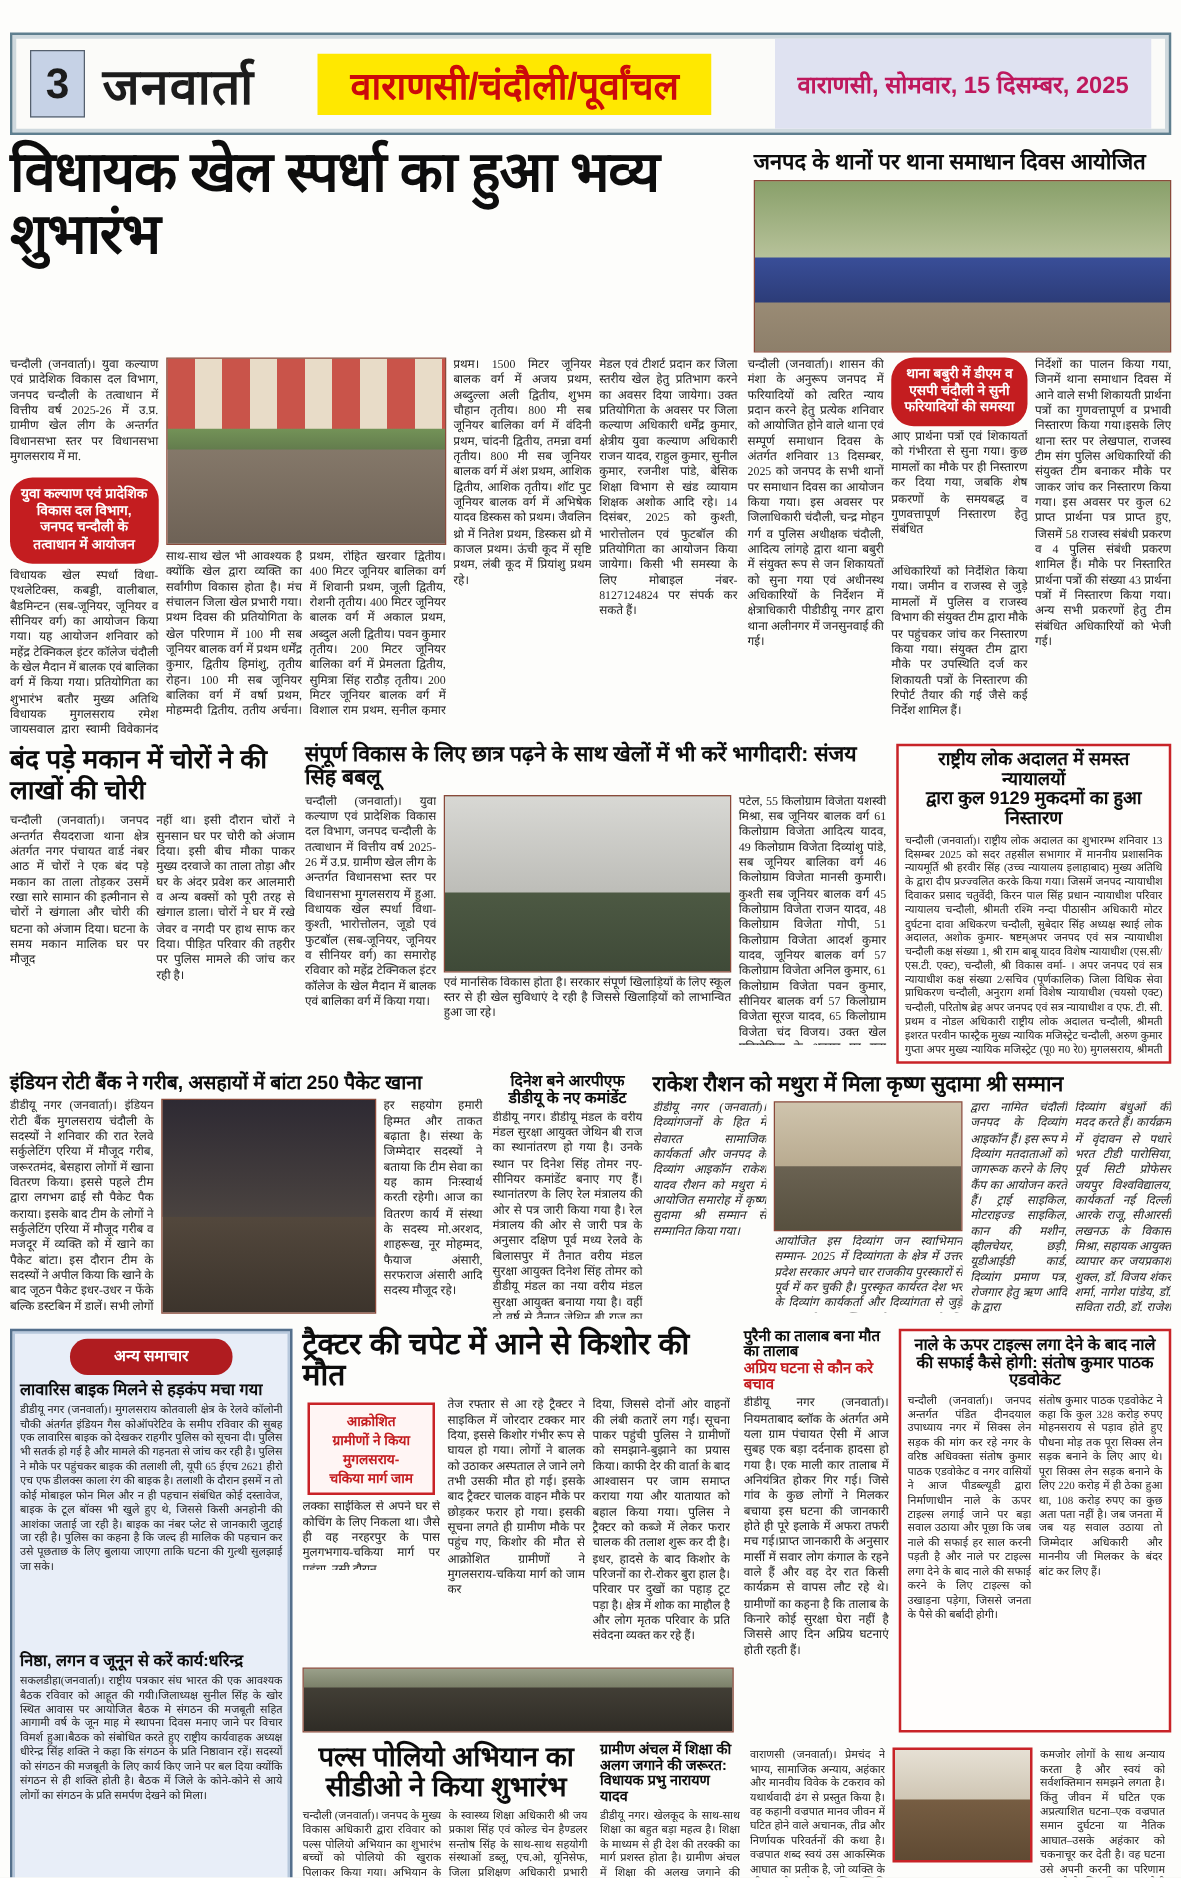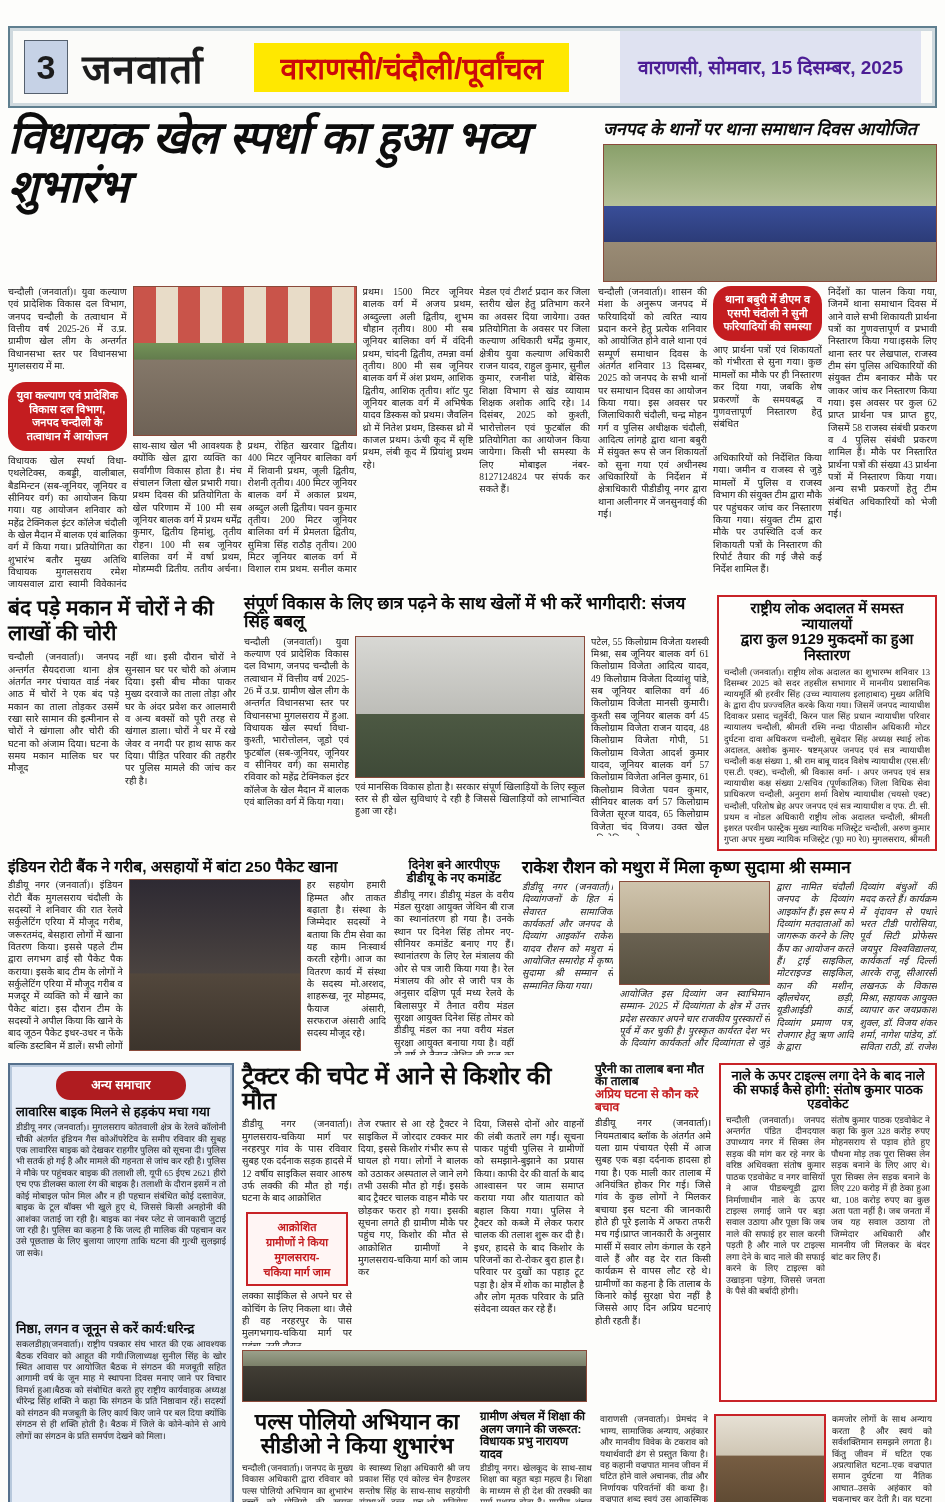--- a/index.html
+++ b/index.html
@@ -5,21 +5,21 @@
   * { margin:0; padding:0; box-sizing:border-box; }
   html,body { width:945px; background:#f6f6f2; }
   body { font-family:"Liberation Serif", serif; color:#1c1c1c; }
   .page { width:945px; height:1502px; background:#fdfdfb; padding:26px 8px 0 8px; overflow:hidden; position:relative; }
 
   
   .masthead { border:2px solid #5f7f8f; box-shadow:0 0 0 3px #cfd9de inset; background:#fbfbf9; height:82px; display:flex; align-items:center; padding:0 14px; gap:14px; }
   .pagenum { background:#c6d2e6; border:1px solid #55606e; width:44px; height:54px; display:flex; align-items:center; justify-content:center; font-size:34px; font-weight:bold; font-family:"Liberation Sans",sans-serif; }
   .mast-title { font-size:40px; font-weight:bold; letter-spacing:1px; font-family:"Liberation Sans",sans-serif; }
   .section-band { background:#ffe800; color:#cc0a0a; font-weight:bold; font-size:30px; padding:4px 26px; margin-left:auto; font-family:"Liberation Sans",sans-serif; }
-  .date-band { background:#dfe2f1; color:#4c1d95; font-weight:bold; font-size:19px; padding:23px 18px; margin-left:auto; font-family:"Liberation Sans",sans-serif; }
+  .date-band { background:#dfe2f1; color:#be185d; font-weight:bold; font-size:19px; padding:23px 18px; margin-left:auto; font-family:"Liberation Sans",sans-serif; }
 
   
   .hl { font-family:"Liberation Sans",sans-serif; font-weight:bold; color:#0d0d0d; line-height:1.08; }
   .bt { font-size:9.5px; line-height:1.3; text-align:justify; color:#222; overflow:hidden; }
   .cols { display:flex; gap:6px; }
   .photo { border:1px solid #8a4a3a; flex:none; }
   .redpill { background:#c41d20; color:#fff; font-family:"Liberation Sans",sans-serif; font-weight:bold; text-align:center; border-radius:18px; padding:7px 8px; line-height:1.25; }
   .redframe { border:2px solid #c82327; }
 
   
@@ -52,21 +52,21 @@
 
 <div class="page">
 
   <div class="masthead">
     <div class="pagenum">3</div>
     <div class="mast-title">जनवार्ता</div>
     <div class="section-band">वाराणसी/चंदौली/पूर्वांचल</div>
     <div class="date-band">वाराणसी, सोमवार, 15 दिसम्बर, 2025</div>
   </div>
 
-  <div style="display:flex; gap:18px; margin-top:6px;font-style:italic;">
+  <div style="display:flex; gap:18px; margin-top:6px;">
     <div class="hl" style="width:582px; font-size:45px; letter-spacing:-1px;">विधायक खेल स्पर्धा का हुआ भव्य शुभारंभ</div>
     <div style="width:337px;">
       <div class="hl" style="font-size:17.5px; padding-top:6px;">जनपद के थानों पर थाना समाधान दिवस आयोजित</div>
       <div class="photo ph-thana" style="width:100%; height:138px; margin-top:5px;"></div>
     </div>
   </div>
 
   <div style="display:flex; gap:8px; margin-top:4px;">
 
     <div style="width:582px; display:flex; gap:6px;">
@@ -162,21 +162,20 @@
       <div class="bt" style="font-size:8.8px; height:160px; margin-top:3px;">सकलडीहा(जनवार्ता)। राष्ट्रीय पत्रकार संघ भारत की एक आवश्यक बैठक रविवार को आहूत की गयी।जिलाध्यक्ष सुनील सिंह के खोर स्थित आवास पर आयोजित बैठक मे संगठन की मजबूती सहित आगामी वर्ष के जून माह मे स्थापना दिवस मनाए जाने पर विचार विमर्श हुआ।बैठक को संबोधित करते हुए राष्ट्रीय कार्यवाहक अध्यक्ष धीरेन्द्र सिंह शक्ति ने कहा कि संगठन के प्रति निष्ठावान रहें। सदस्यों को संगठन की मजबूती के लिए कार्य किए जाने पर बल दिया क्योंकि संगठन से ही शक्ति होती है। बैठक में जिले के कोने-कोने से आये लोगों का संगठन के प्रति समर्पण देखने को मिला।</div>
     </div>
 
     <div style="width:695px;">
 
       <div style="display:flex; gap:8px;">
         <div style="width:345px;">
           <div class="hl" style="font-size:24px;">ट्रैक्टर की चपेट में आने से किशोर की मौत</div>
           <div class="cols" style="margin-top:4px;">
             <div style="width:110px;">
-              <div class="bt" style="height:90px;">डीडीयू नगर (जनवार्ता)। मुगलसराय-चकिया मार्ग पर नरहरपुर गांव के पास रविवार सुबह एक दर्दनाक सड़क हादसे में 12 वर्षीय साइकिल सवार आरुष उर्फ लक्की की मौत हो गई। घटना के बाद आक्रोशित</div>
               <div class="redframe" style="color:#c41d20; font-family:'Liberation Sans',sans-serif; font-weight:bold; font-size:11px; text-align:center; padding:5px 14px; margin:4px 4px; background:#fff5f4;">आक्रोशित ग्रामीणों ने किया मुगलसराय-चकिया मार्ग जाम</div>
               <div class="bt" style="height:56px;">लक्का साईकिल से अपने घर से कोचिंग के लिए निकला था। जैसे ही वह नरहरपुर के पास मुलगभगाय-चकिया मार्ग पर पहुंचा, उसी दौरान</div>
             </div>
             <div class="bt" style="width:110px; height:212px;">तेज रफ्तार से आ रहे ट्रैक्टर ने साइकिल में जोरदार टक्कर मार दिया, इससे किशोर गंभीर रूप से घायल हो गया। लोगों ने बालक को उठाकर अस्पताल ले जाने लगे तभी उसकी मौत हो गई। इसके बाद ट्रैक्टर चालक वाहन मौके पर छोड़कर फरार हो गया। इसकी सूचना लगते ही ग्रामीण मौके पर पहुंच गए, किशोर की मौत से आक्रोशित ग्रामीणों ने मुगलसराय-चकिया मार्ग को जाम कर</div>
             <div class="bt" style="width:110px; height:212px;">दिया, जिससे दोनों ओर वाहनों की लंबी कतारें लग गईं। सूचना पाकर पहुंची पुलिस ने ग्रामीणों को समझाने-बुझाने का प्रयास किया। काफी देर की वार्ता के बाद आश्वासन पर जाम समाप्त कराया गया और यातायात को बहाल किया गया। पुलिस ने ट्रैक्टर को कब्जे में लेकर फरार चालक की तलाश शुरू कर दी है। इधर, हादसे के बाद किशोर के परिजनों का रो-रोकर बुरा हाल है। परिवार पर दुखों का पहाड़ टूट पड़ा है। क्षेत्र में शोक का माहौल है और लोग मृतक परिवार के प्रति संवेदना व्यक्त कर रहे हैं।</div>
           </div>
           <div class="photo ph-crowd" style="width:100%; height:52px; margin-top:4px;"></div>
         </div>
         <div style="width:116px;">
           <div class="hl" style="font-size:12px;">पुरैनी का तालाब बना मौत का तालाब</div>

